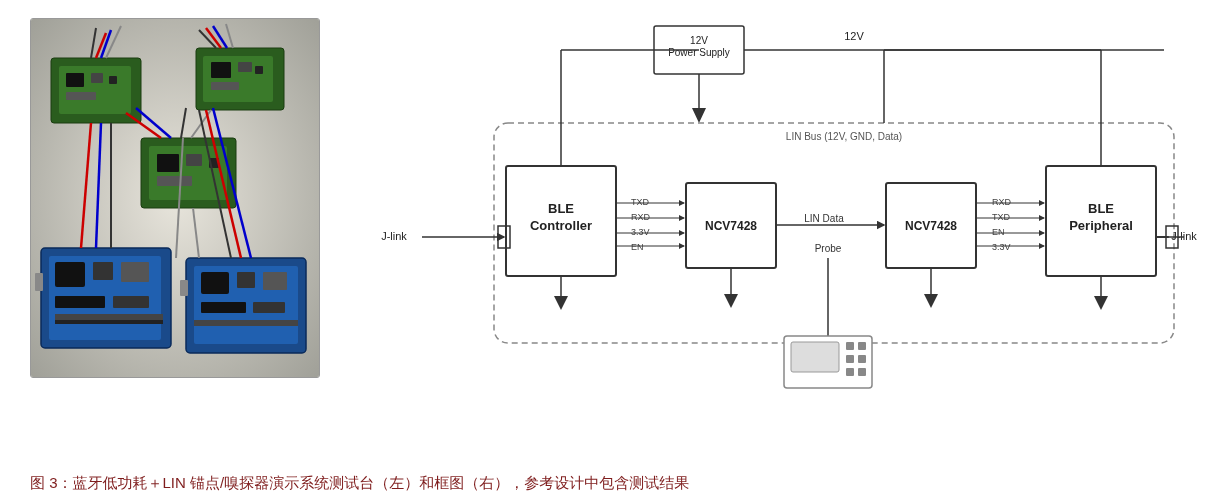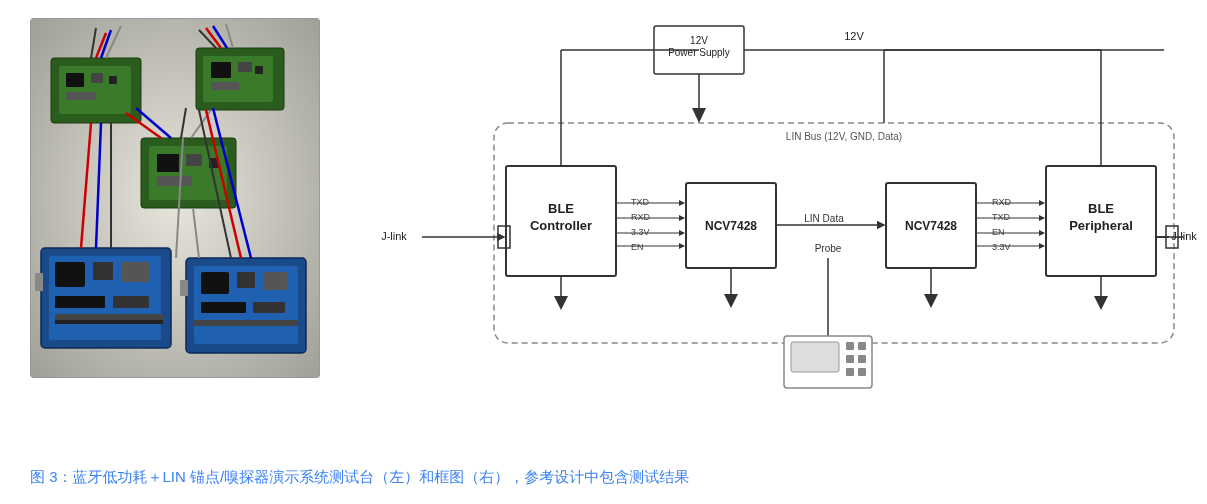--- a/index.html
+++ b/index.html
@@ -6,21 +6,21 @@
     body {
       width: 1207px;
       height: 504px;
       background: #fff;
       font-family: Arial, sans-serif;
       overflow: hidden;
     }
     .main-container {
       display: flex;
       flex-direction: column;
-      padding: 18px 30px 16px 30px;
+      padding: 18px 30px 10px 30px;
       height: 100%;
     }
     .content-row {
       display: flex;
       flex-direction: row;
       gap: 24px;
       flex: 1;
       align-items: flex-start;
     }
     
@@ -42,21 +42,21 @@
     .diagram-section {
       flex: 1;
       position: relative;
       height: 380px;
     }
 
     
     .caption {
       margin-top: 14px;
       font-size: 15px;
-      color: #3b82f6;
+      color: #7f1d1d;
       line-height: 1.5;
       white-space: nowrap;
     }
   </style>
 </head>
 <body>
 
 <div class="main-container">
   <div class="content-row">
 

